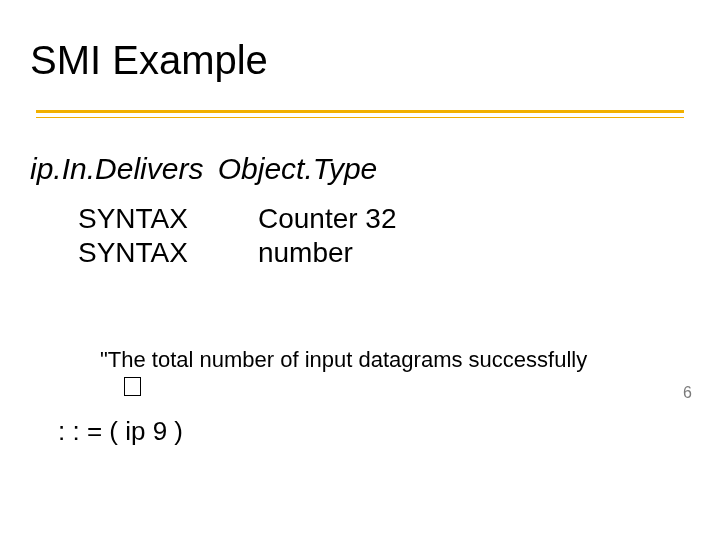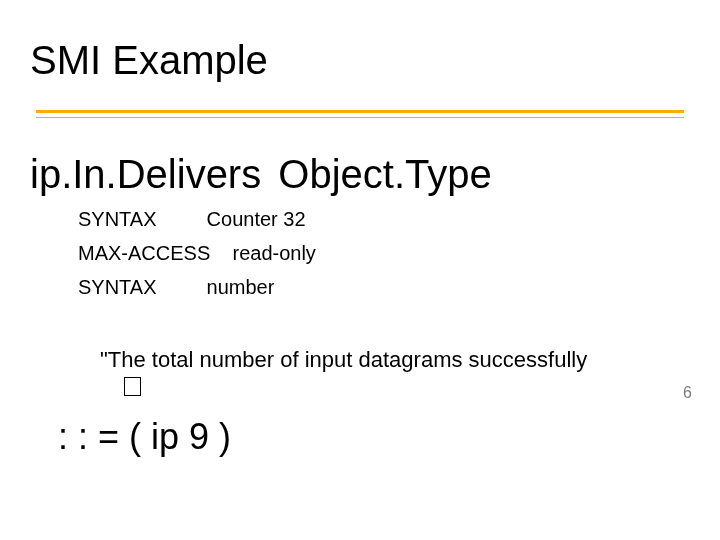--- a/index.html
+++ b/index.html
@@ -39,46 +39,47 @@
     left: 36px;
     top: 117px;
     width: 648px;
     height: 0;
     border-top: 1px solid #f2b000;
   }
   .obj-header {
     position: absolute;
     left: 30px;
     top: 152px;
-    font-size: 40px;
+    font-size: 30px;
+    font-style: italic;
   }
   .obj-id { margin-right: 6px; }
   .body {
     position: absolute;
     left: 78px;
     top: 202px;
-    font-size: 20px;
+    font-size: 28px;
     line-height: 34px;
   }
   .row { white-space: pre; }
   .desc {
     position: absolute;
     left: 100px;
     top: 346px;
     width: 560px;
     font-size: 22px;
     line-height: 28px;
   }
   .desc-line1 { display: block; }
   .desc-line2 { display: block; padding-left: 22px; }
   .oid {
     position: absolute;
     left: 58px;
     top: 416px;
-    font-size: 36px;
+    font-size: 26px;
   }
   .pagenum {
     position: absolute;
     right: 28px;
     bottom: 22px;
     font-size: 16px;
     color: #7a7a7a;
   }
   .tofu {
     display: inline-block;
@@ -100,21 +101,20 @@
   <div class="rule1"></div>
   <div class="rule2"></div>
 
   <div class="obj-header">
     <span class="obj-id">ip.In.Delivers</span>
     <span>Object.Type</span>
   </div>
 
   <div class="body">
     <div class="row"><span>SYNTAX</span>         <span>Counter 32</span></div>
-    <div class="row"><span>MAX-ACCESS</span>    <span>read-only</span></div>
     <div class="row"><span>SYNTAX</span>         <span>number</span></div>
   </div>
 
   <div class="desc">
     <span class="desc-line1">"The total number of input datagrams successfully</span>
     <span class="desc-line2"><span class="tofu"></span></span>
   </div>
 
   <div class="oid">: : = ( ip 9 )</div>
 

